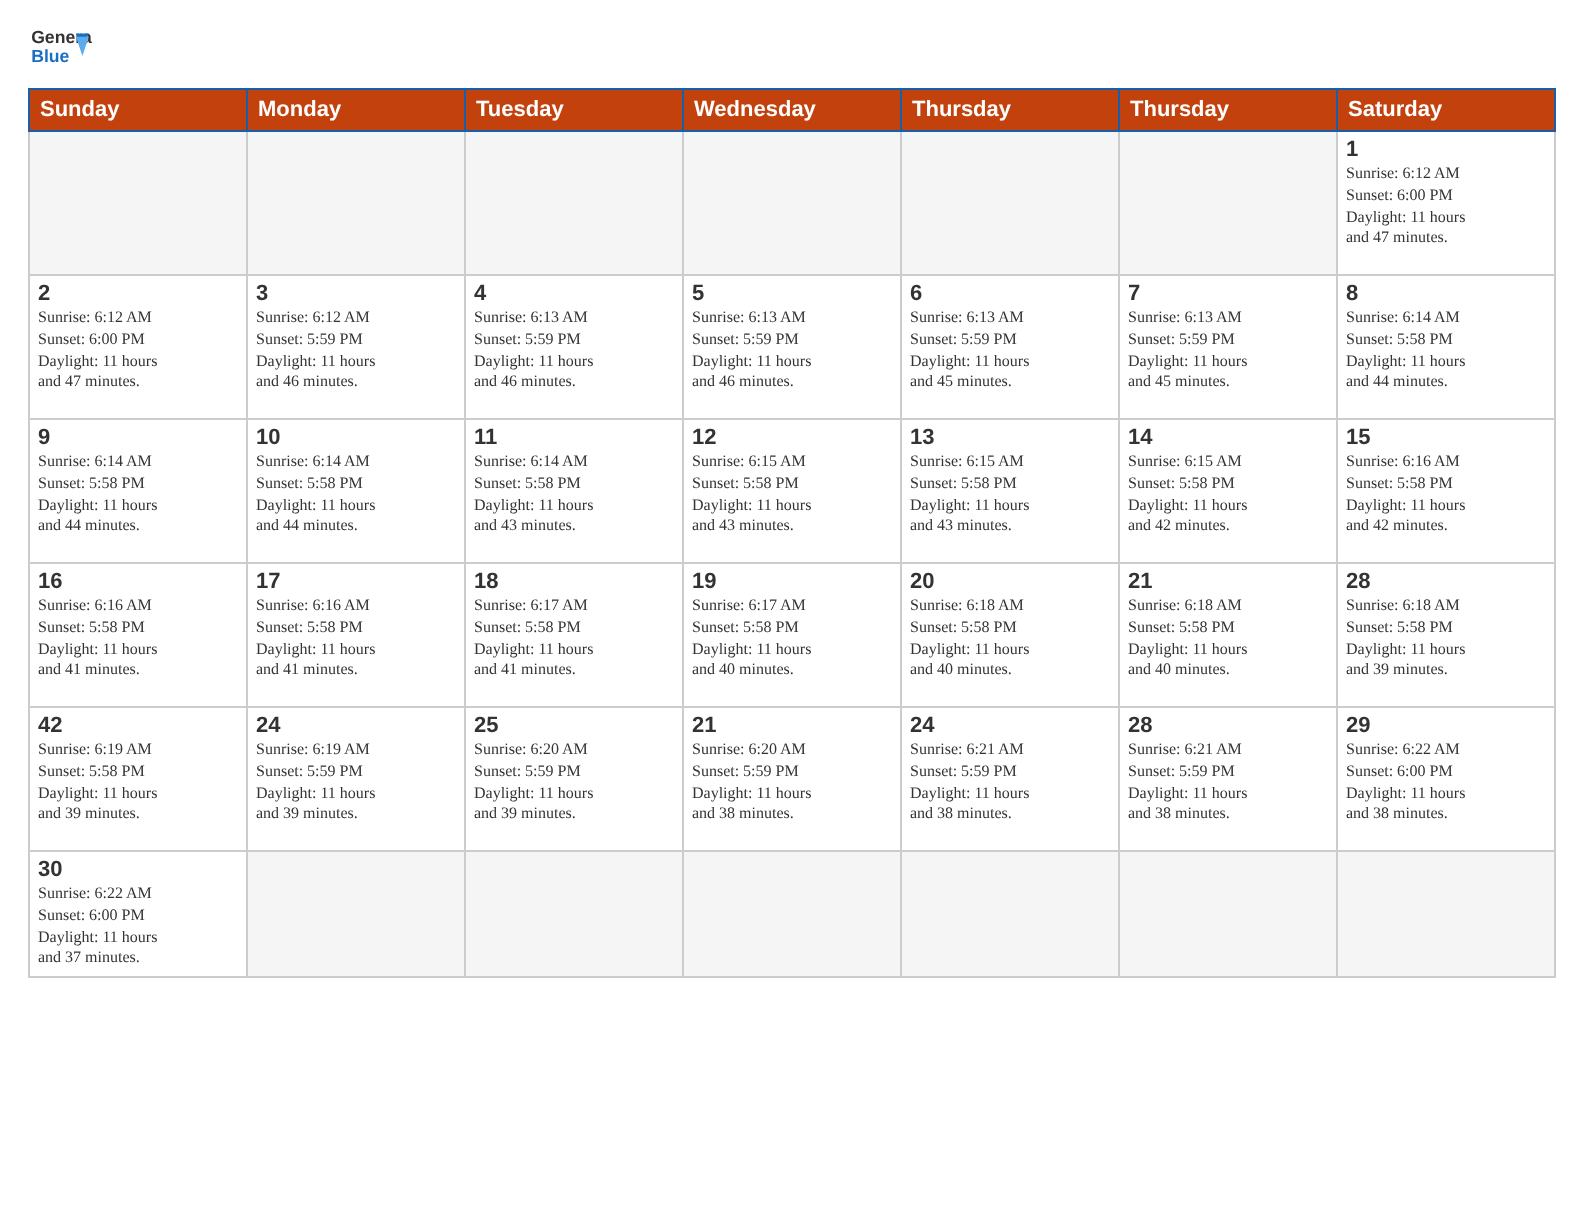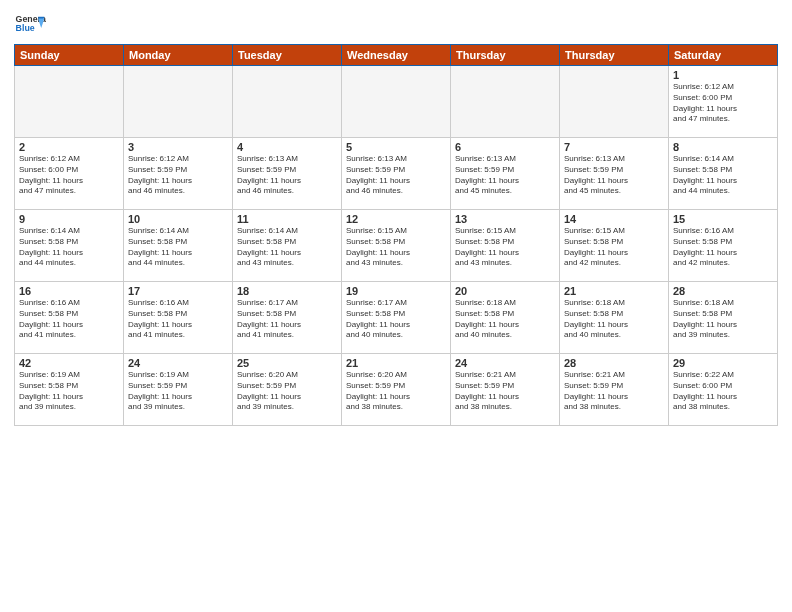--- a/index.html
+++ b/index.html
@@ -74,20 +74,21 @@
     .day-num {
       font-size: 11px;
       font-weight: bold;
       display: block;
       margin-bottom: 1px;
     }
     .day-info {
       font-size: 8px;
       line-height: 1.35;
       color: #333;
+      font-family: Liberation Serif, serif;
     }
     .last-row td {
       height: 60px;
     }
   </style>
 </head>
 <body>
 
 <div class="page">
   <div class="header">
@@ -243,15 +244,27 @@
           </td>
           <td>
             <span class="day-num">28</span>
             <div class="day-info">Sunrise: 6:21 AM<br>Sunset: 5:59 PM<br>Daylight: 11 hours<br>and 38 minutes.</div>
           </td>
           <td>
             <span class="day-num">29</span>
             <div class="day-info">Sunrise: 6:22 AM<br>Sunset: 6:00 PM<br>Daylight: 11 hours<br>and 38 minutes.</div>
           </td>
         </tr>
+        <tr class="last-row">
+          <td>
+            <span class="day-num">30</span>
+            <div class="day-info">Sunrise: 6:22 AM<br>Sunset: 6:00 PM<br>Daylight: 11 hours<br>and 37 minutes.</div>
+          </td>
+          <td class="empty"></td>
+          <td class="empty"></td>
+          <td class="empty"></td>
+          <td class="empty"></td>
+          <td class="empty"></td>
+          <td class="empty"></td>
+        </tr>
       </tbody>
   </table>
 </div>
 
 </body></html>

